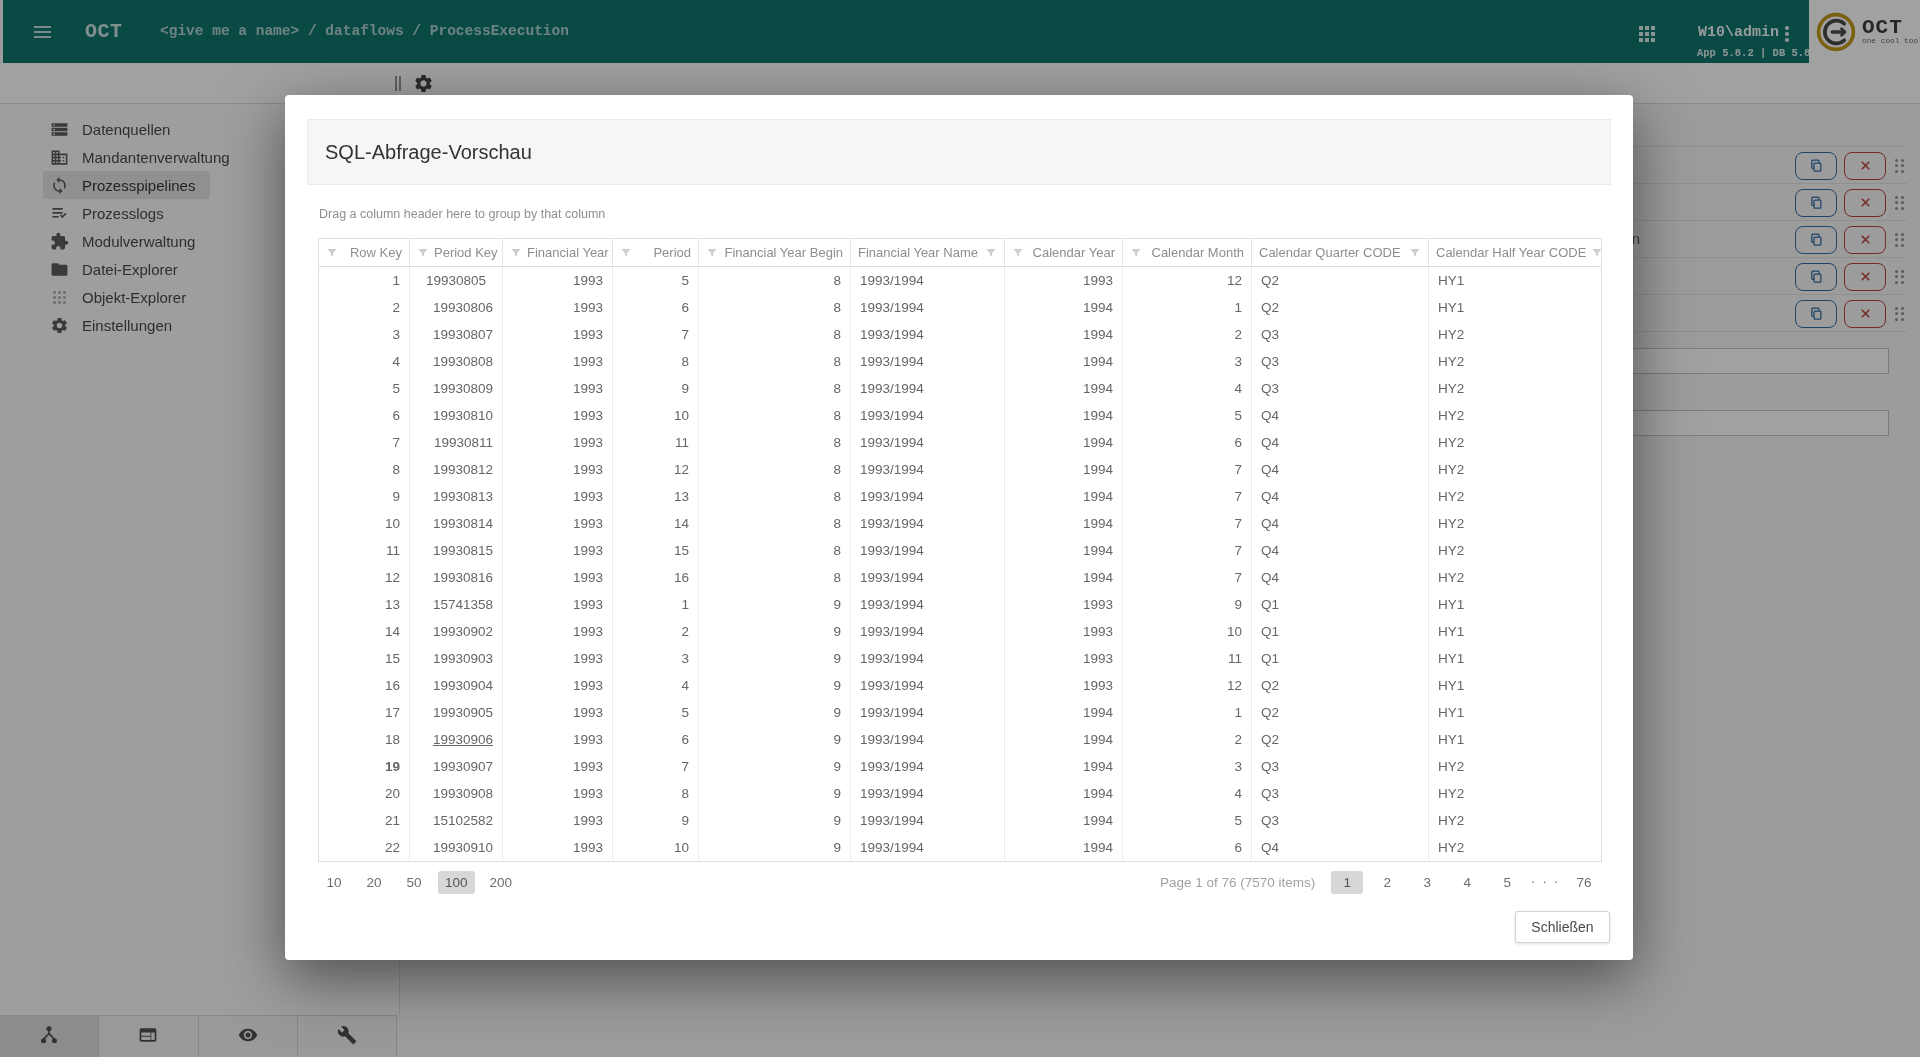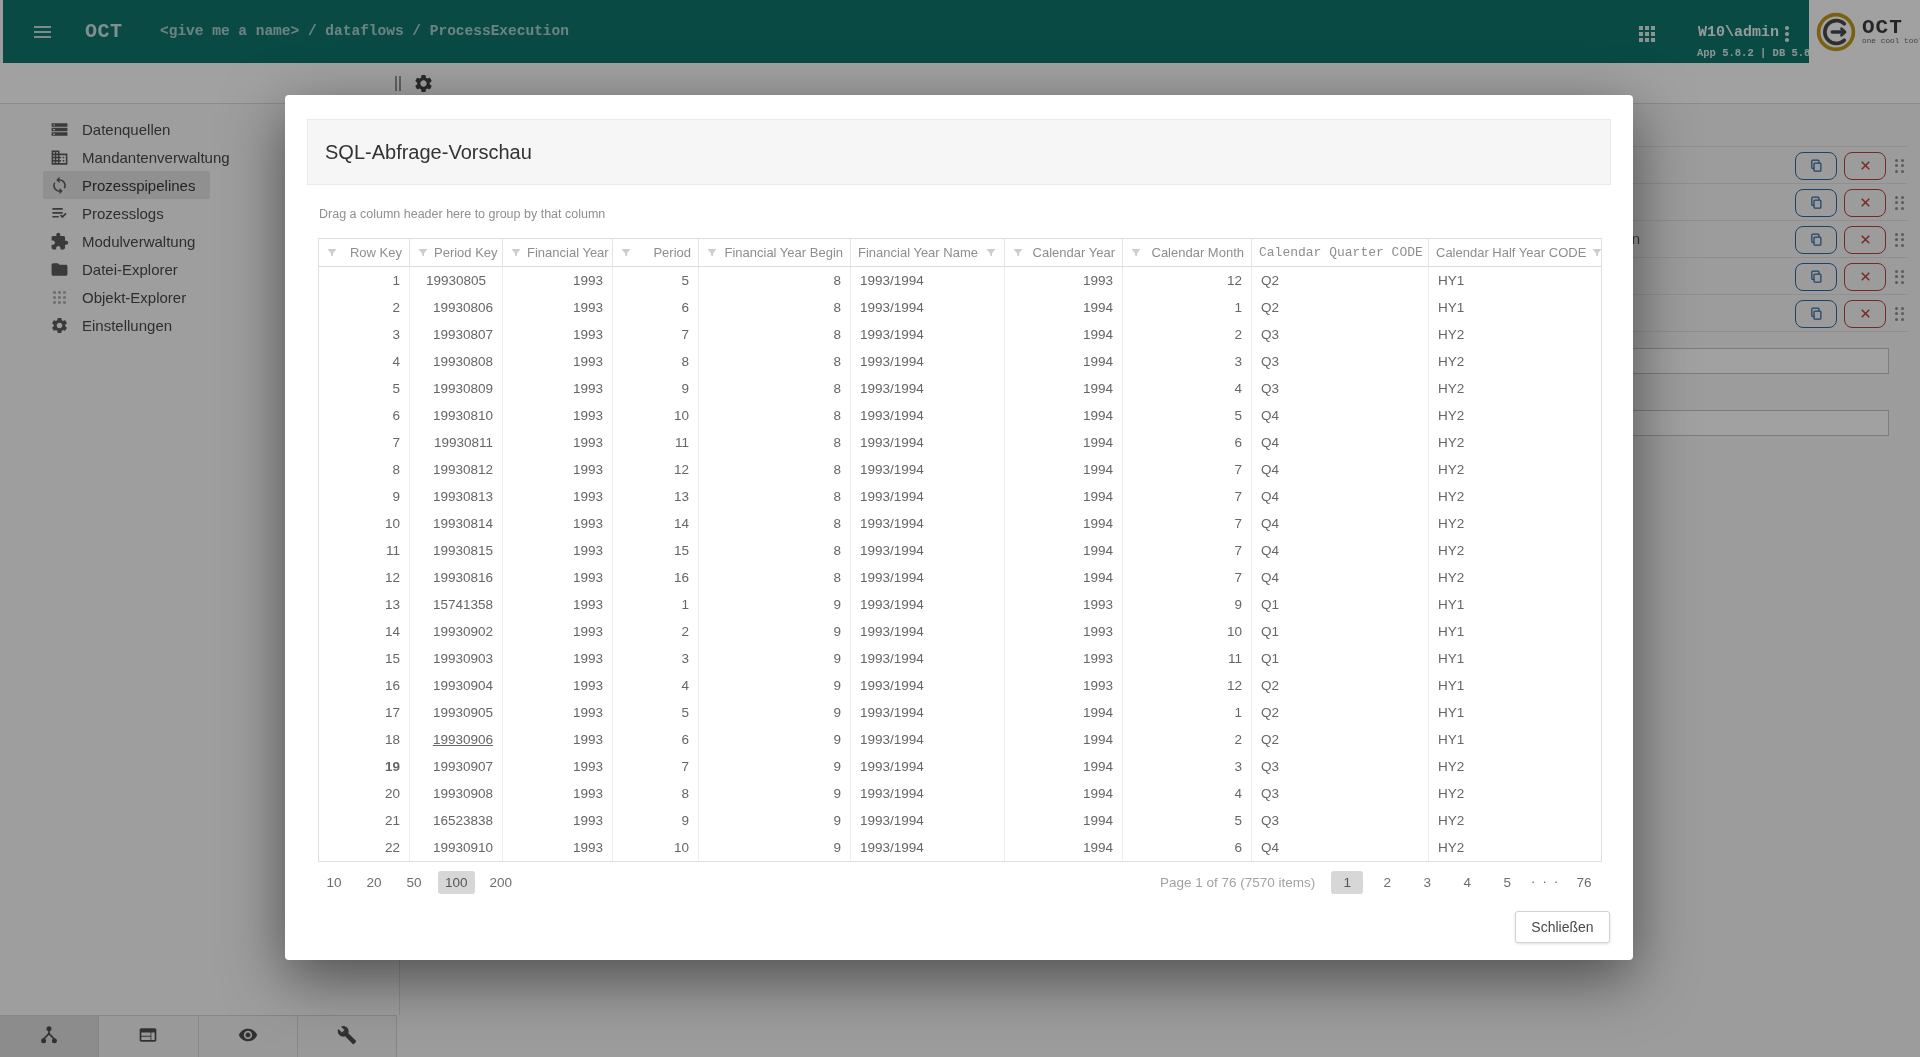--- a/index.html
+++ b/index.html
@@ -416,21 +416,21 @@
             <span class="g-hl" data-name="column-label" style="margin-left: auto;">Calendar Year</span>
           </div>
           <div class="g-h" data-name="column-header-calendar-month" style="width: 129px;">
             <span class="filter" data-name="filter-icon">
               <svg viewBox="0 0 24 24">
                 <path d="M3 4h18l-7 8.5V19l-4-2.5v-4z"></path>
               </svg>
             </span>
             <span class="g-hl" data-name="column-label" style="margin-left: auto;">Calendar Month</span>
           </div>
-          <div class="g-h" data-name="column-header-calendar-quarter-code" style="width: 177px; font-family: Liberation Mono, monospace;">
+          <div class="g-h" data-name="column-header-calendar-quarter-code" style="width: 177px;">
             <span class="g-hl" data-name="column-label">Calendar Quarter CODE</span>
             <span class="filter" data-name="filter-icon" style="margin-left: auto;">
               <svg viewBox="0 0 24 24">
                 <path d="M3 4h18l-7 8.5V19l-4-2.5v-4z"></path>
               </svg>
             </span>
           </div>
           <div class="g-h" data-name="column-header-calendar-half-year-code" style="width: 172px;">
             <span class="g-hl" data-name="column-label">Calendar Half Year CODE</span>
             <span class="filter" data-name="filter-icon" style="margin-left: auto;">
@@ -676,21 +676,21 @@
             <div class="g-c" data-name="grid-cell" style="width: 86px; text-align: right;">8</div>
             <div class="g-c" data-name="grid-cell" style="width: 152px; text-align: right;">9</div>
             <div class="g-c" data-name="grid-cell" style="width: 154px; text-align: left;">1993/1994</div>
             <div class="g-c" data-name="grid-cell" style="width: 118px; text-align: right;">1994</div>
             <div class="g-c" data-name="grid-cell" style="width: 129px; text-align: right;">4</div>
             <div class="g-c" data-name="grid-cell" style="width: 177px; text-align: left;">Q3</div>
             <div class="g-c" data-name="grid-cell" style="width: 172px; text-align: left;">HY2</div>
           </div>
           <div class="g-row" data-name="grid-row">
             <div class="g-c" data-name="grid-cell" style="width: 91px; text-align: right;">21</div>
-            <div class="g-c" data-name="grid-cell" style="width: 93px; text-align: right;">16523838</div>
+            <div class="g-c" data-name="grid-cell" style="width: 93px; text-align: right;">15102582</div>
             <div class="g-c" data-name="grid-cell" style="width: 110px; text-align: right;">1993</div>
             <div class="g-c" data-name="grid-cell" style="width: 86px; text-align: right;">9</div>
             <div class="g-c" data-name="grid-cell" style="width: 152px; text-align: right;">9</div>
             <div class="g-c" data-name="grid-cell" style="width: 154px; text-align: left;">1993/1994</div>
             <div class="g-c" data-name="grid-cell" style="width: 118px; text-align: right;">1994</div>
             <div class="g-c" data-name="grid-cell" style="width: 129px; text-align: right;">5</div>
             <div class="g-c" data-name="grid-cell" style="width: 177px; text-align: left;">Q3</div>
             <div class="g-c" data-name="grid-cell" style="width: 172px; text-align: left;">HY2</div>
           </div>
           <div class="g-row" data-name="grid-row">

